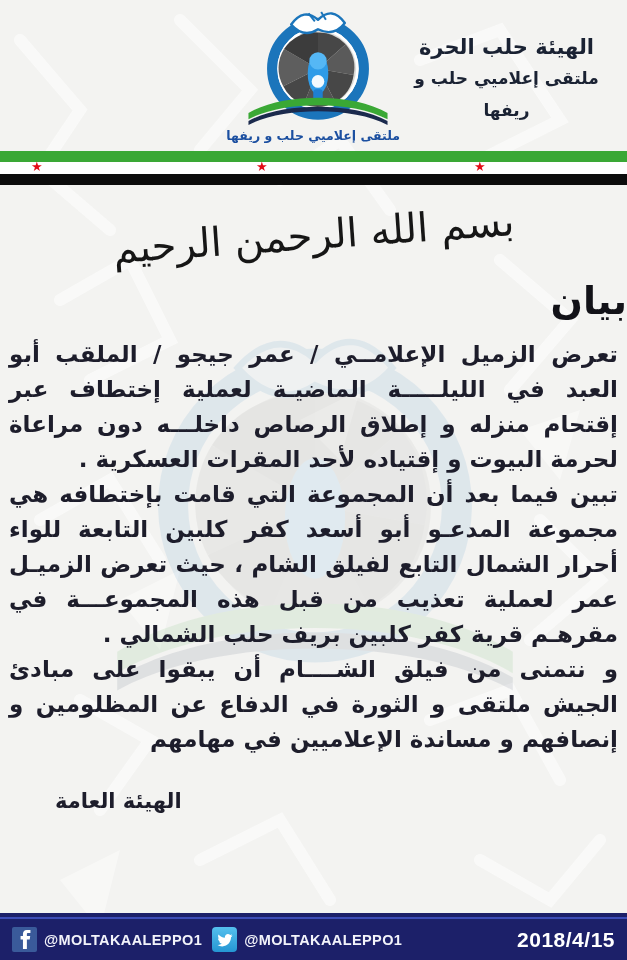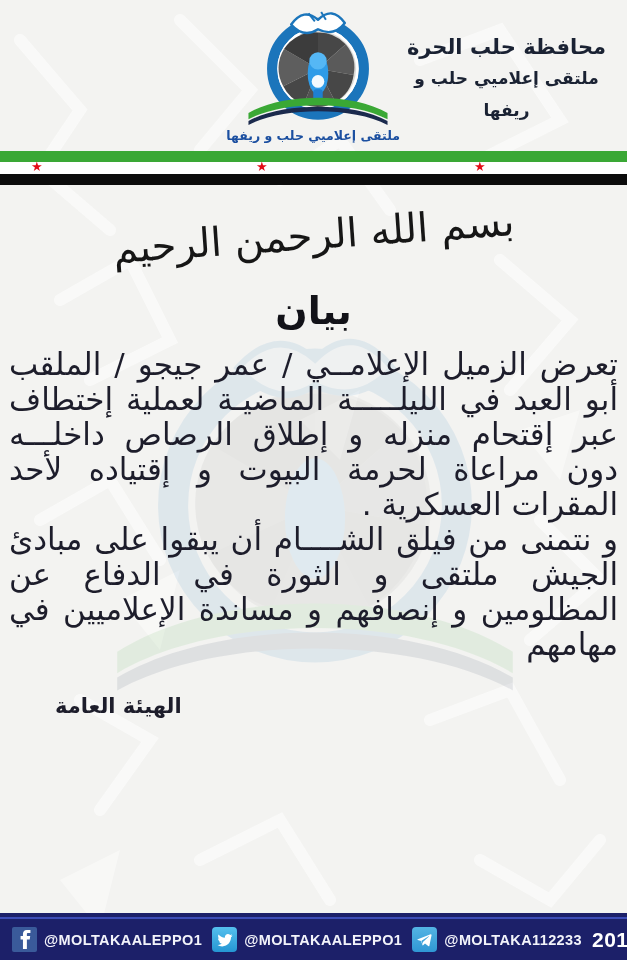--- a/index.html
+++ b/index.html
@@ -42,26 +42,26 @@
   .watermark{ position:absolute; top:312px; left:100px; width:430px; opacity:0.09; z-index:1; }
 
   
   .main{ position:absolute; top:185px; left:0; right:0; z-index:2; }
   .basmala{
     margin-top:18px; text-align:center; direction:rtl;
     font-family:"DejaVu Serif", serif; font-size:40px; line-height:64px;
     color:#161616; transform:rotate(-4deg);
   }
   .title{
-    margin-top:22px; text-align:center; direction:rtl;
+    margin-top:12px; text-align:right; direction:rtl;
     font-size:38px; font-weight:bold; color:#121218; line-height:44px;
   }
   .body-text{ margin-top:14px; padding:0 9px; direction:rtl; }
   .body-text p{
-    font-size:31px; font-weight:normal; color:#1d1d2b;
+    font-size:23px; font-weight:bold; color:#1d1d2b;
     line-height:35px; text-align:justify; text-justify:inter-word;
   }
   .signature{
     margin-top:32px; padding-left:55px; direction:rtl; text-align:left;
     font-size:21px; font-weight:bold; color:#1d1d2b;
   }
 
   
   .footer{
     position:absolute; left:0; right:0; bottom:0; height:47px;
@@ -149,21 +149,21 @@
 
         <g>
           <path d="M12 138 C55 112 145 112 188 138 L188 146 C145 122 55 122 12 146 Z" fill="#3aa835"></path>
           <path d="M12 148 C55 124 145 124 188 148 L188 153 C145 130 55 130 12 153 Z" fill="#1b2a4d"></path>
         </g>
       </svg>
       <div class="logo-caption">ملتقى إعلاميي حلب و ريفها</div>
     </div>
 
     <div class="org-text">
-      <div class="org-line1">محافظة حلب الحرة</div>
+      <div class="org-line1">الهيئة حلب الحرة</div>
       <div class="org-line2">ملتقى إعلاميي حلب و ريفها</div>
     </div>
   </div>
 
   <div class="flag">
     <div class="flag-green"></div>
     <div class="flag-white">
       <span class="flag-star star-1">★</span>
       <span class="flag-star star-2">★</span>
       <span class="flag-star star-3">★</span>
@@ -188,20 +188,21 @@
     <path d="M8 158 C55 128 145 128 192 158 L192 168 C145 140 55 140 8 168 Z" fill="#3aa835"></path>
     <path d="M8 170 C55 142 145 142 192 170 L192 176 C145 150 55 150 8 176 Z" fill="#1b2a4d"></path>
   </svg>
 
   <div class="main">
     <div class="basmala">بسم الله الرحمن الرحيم</div>
     <h1 class="title">بيان</h1>
 
     <div class="body-text">
       <p>تعرض الزميل الإعلامــي / عمر جيجو / الملقب أبو العبد في الليلـــــة الماضيـة  لعملية إختطاف عبر إقتحام منزله و إطلاق الرصاص داخلـــه دون مراعاة لحرمة البيوت و إقتياده لأحد المقرات العسكرية .</p>
+      <p>تبين فيما بعد أن المجموعة التي قامت بإختطافه هي مجموعة المدعـو أبو أسعد كفر كلبين التابعة للواء أحرار الشمال التابع لفيلق الشام ، حيث تعرض الزميـل عمر لعملية تعذيب من قبل هذه المجموعـــة في مقرهـم قرية كفر كلبين بريف حلب الشمالي .</p>
       <p>و نتمنى من فيلق الشــــام أن يبقوا على مبادئ الجيش ملتقى و الثورة في الدفاع عن المظلومين و إنصافهم و مساندة الإعلاميين في مهامهم</p>
     </div>
 
     <div class="signature">الهيئة العامة</div>
   </div>
 
   <div class="footer">
     <div class="footer-topline"></div>
 
     <div class="social">
@@ -215,25 +216,17 @@
 
     <div class="social">
       <span class="social-icon tw-bg">
         <svg width="18" height="18" viewBox="0 0 24 24">
             <path fill="#ffffff" d="M22 5.9c-.7.3-1.5.6-2.3.7.8-.5 1.4-1.3 1.7-2.2-.8.5-1.6.8-2.5 1-.8-.8-1.9-1.3-3-1.3-2.3 0-4.1 1.9-4.1 4.1 0 .3 0 .6.1.9C8.5 8.9 5.4 7.3 3.4 4.8c-.4.7-.6 1.4-.6 2.1 0 1.4.7 2.7 1.8 3.4-.7 0-1.3-.2-1.9-.5v.1c0 2 1.4 3.7 3.3 4-.3.1-.7.1-1.1.1-.3 0-.5 0-.8-.1.5 1.6 2 2.8 3.8 2.9-1.4 1.1-3.2 1.8-5.1 1.8H2c1.8 1.2 4 1.9 6.3 1.9 7.5 0 11.7-6.3 11.7-11.7v-.5c.8-.6 1.5-1.3 2-2.3z"></path>
           </svg>
       </span>
       <span class="handle">@MOLTAKAALEPPO1</span>
     </div>
 
-    <div class="social">
-      <span class="social-icon tg-bg">
-        <svg width="17" height="17" viewBox="0 0 24 24">
-            <path fill="#ffffff" d="M21.5 4.2L2.6 11.6c-.8.3-.8.9-.1 1.1l4.8 1.5 1.8 5.6c.2.6.5.7 1 .3l2.6-2.4 5 3.7c.6.3 1 .1 1.2-.6l3.1-15c.2-.9-.3-1.3-1.5-.6zM7.8 13.9l10-6.4c.5-.3.9-.1.5.2l-8.5 7.7-.3 3.2-1.7-4.7z"></path>
-          </svg>
-      </span>
-      <span class="handle">@MOLTAKA112233</span>
-    </div>
 
     <div class="date">2018/4/15</div>
   </div>
 
 </div>
 
 </body></html>

